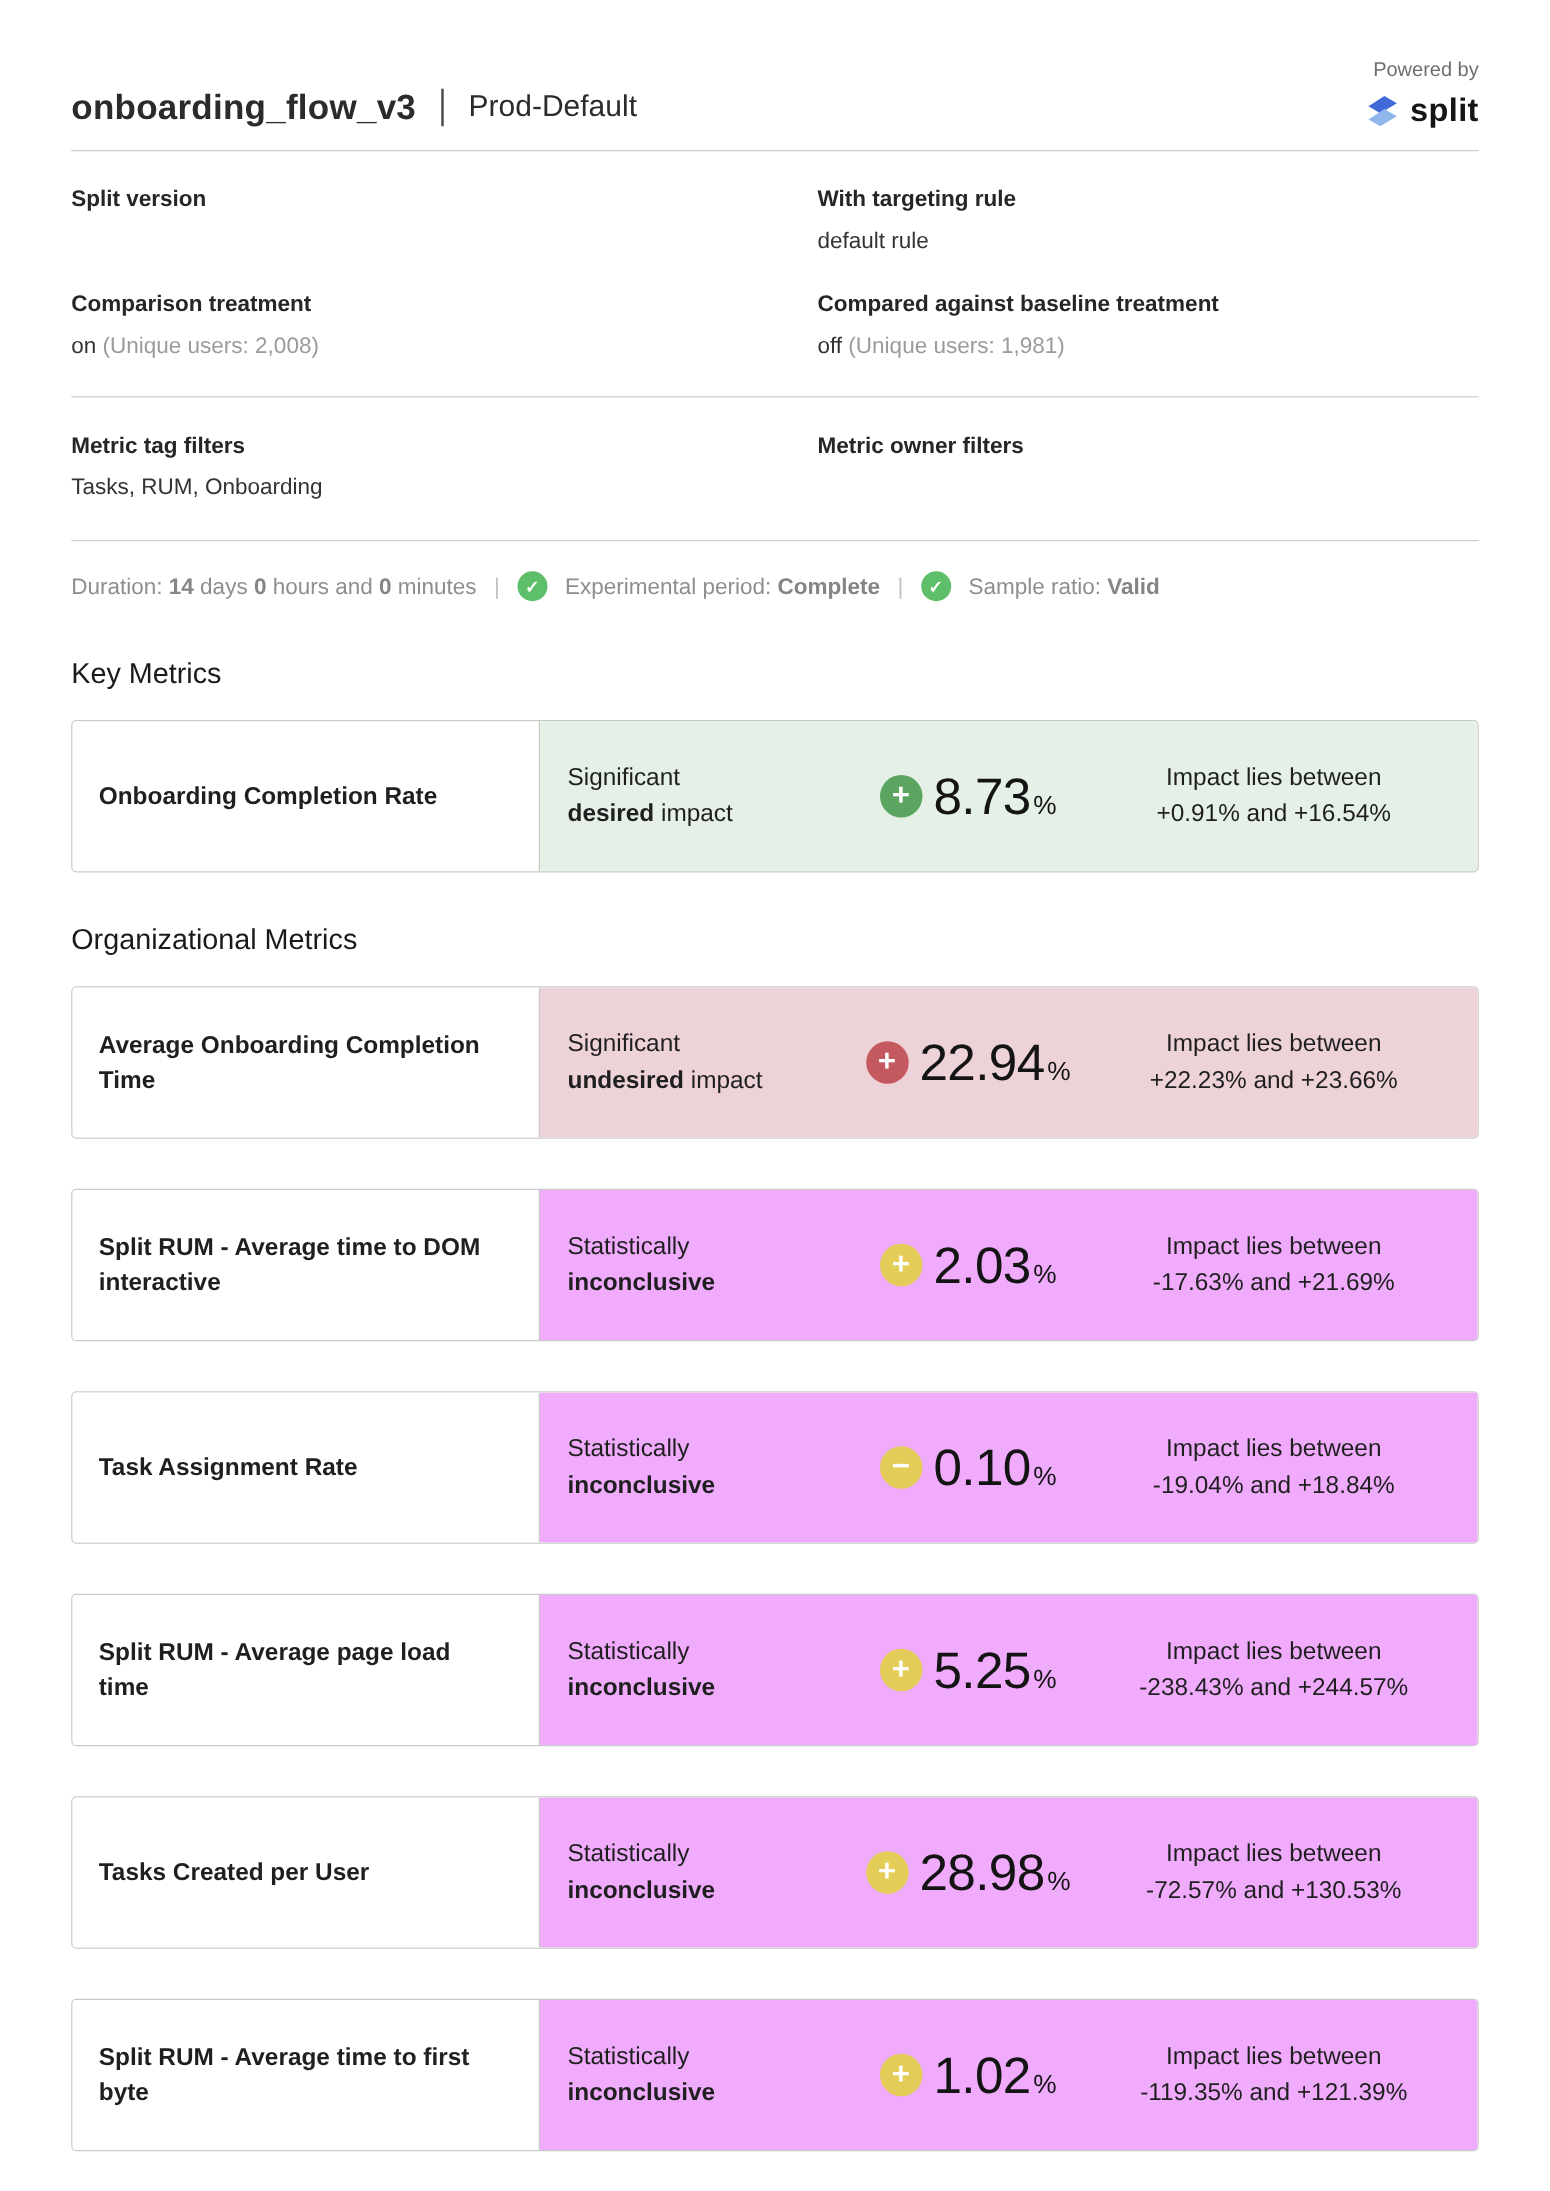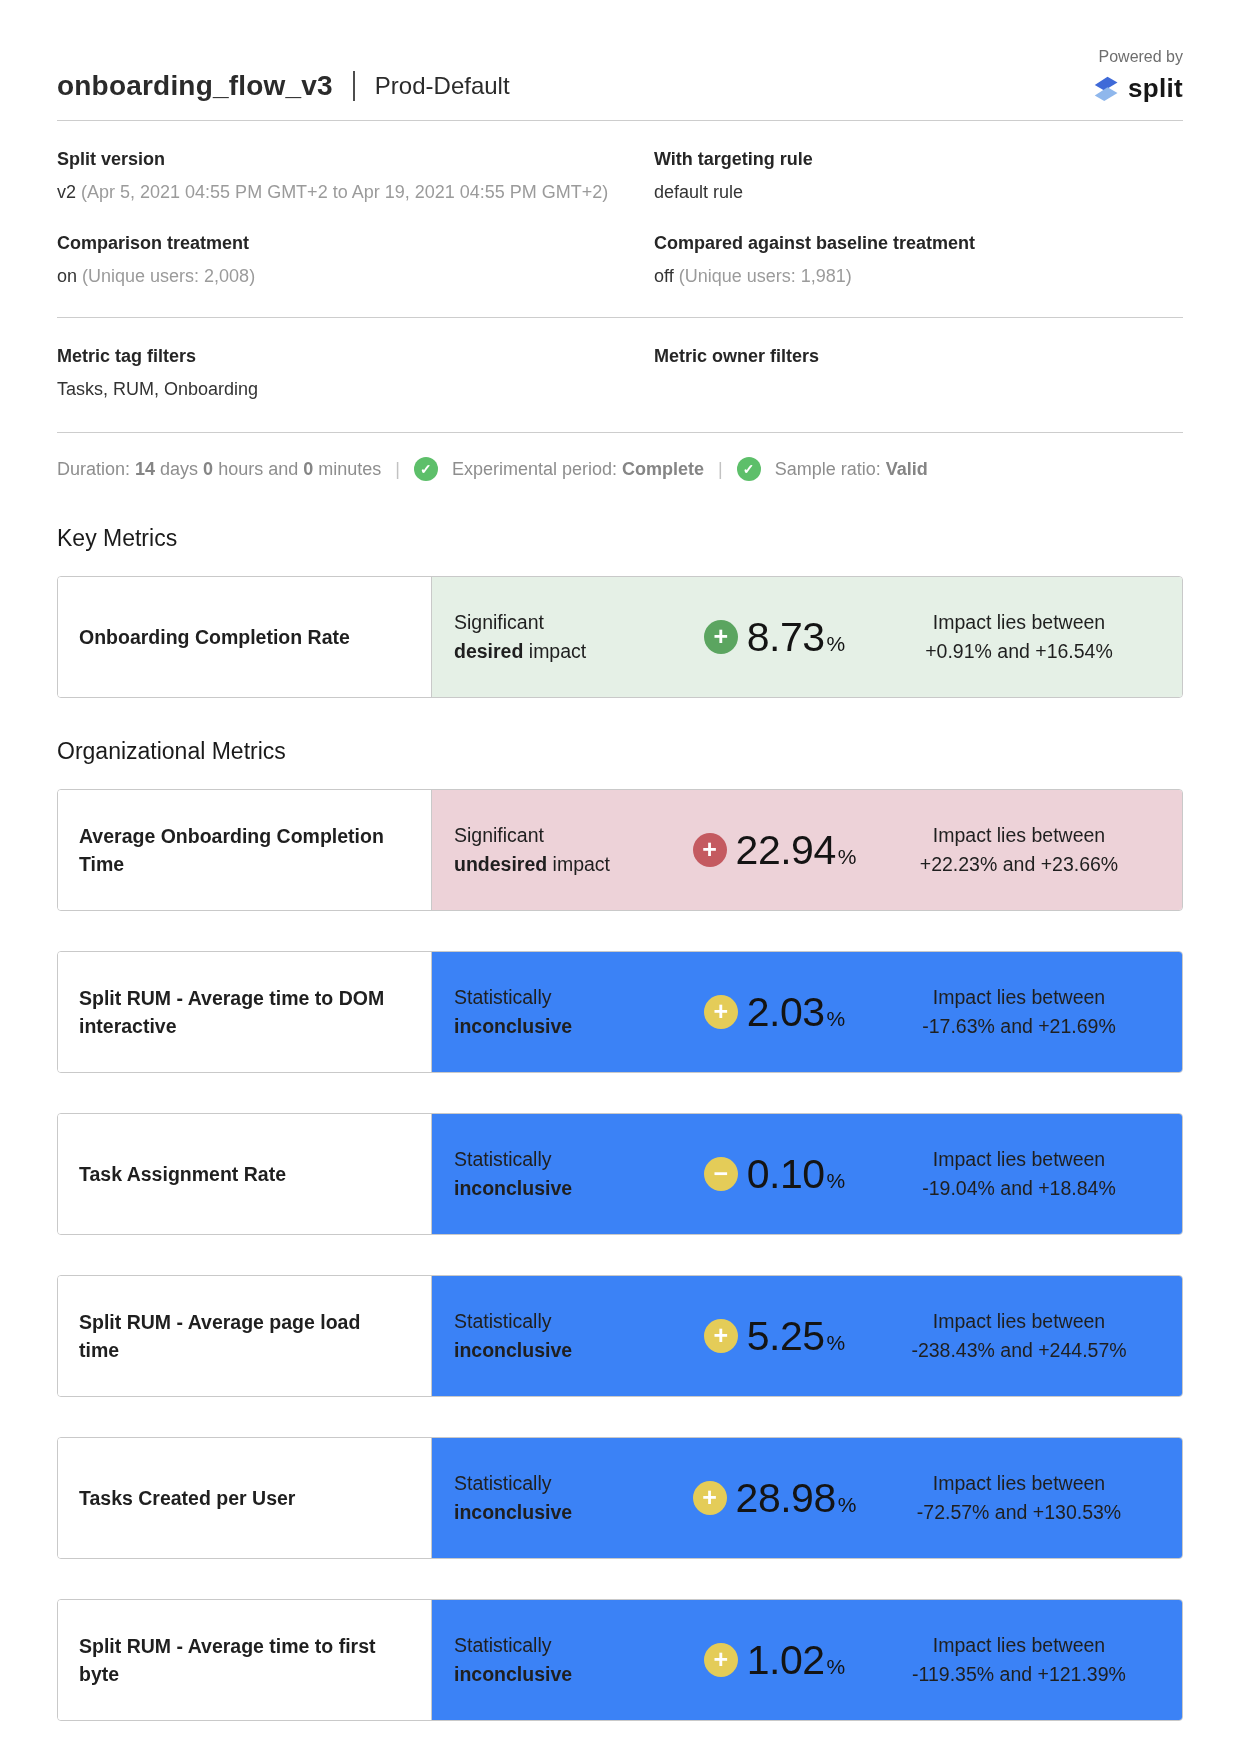--- a/index.html
+++ b/index.html
@@ -65,21 +65,21 @@
     flex: 0 0 374px;
     border-right: 1px solid #c9c9c9;
     display: flex; align-items: center;
     padding: 0 26px 0 21px;
     font-size: 19.5px; font-weight: 700; line-height: 1.45;
     background: #ffffff; color: #1f1f1f;
   }
   .card-body { flex: 1; display: flex; align-items: center; }
   .tone-positive { background: #e5f0e6; }
   .tone-negative { background: #edd2d8; }
-  .tone-inconclusive { background: #3b82f6; }
+  .tone-inconclusive { background: #f0abfc; }
   .status { flex: 0 0 235px; padding-left: 22px; font-size: 19.5px; line-height: 1.5; color: #1f1f1f; }
   .status b { font-weight: 700; }
   .value-wrap { flex: 1; display: flex; align-items: center; justify-content: center; }
   .badge {
     width: 34px; height: 34px; border-radius: 50%;
     color: #ffffff; margin-right: 9px; flex: 0 0 auto;
     display: flex; align-items: center; justify-content: center;
     font-weight: 700; font-size: 25px; line-height: 1;
   }
   .badge.icon-plus::before { content: "+"; position: relative; top: -1px; }
@@ -117,21 +117,20 @@
         </svg>
         <span class="brand-name">split</span>
       </div>
     </div>
   </div>
   <div class="divider title-divider"></div>
 
   <div class="info-grid">
     <div class="info-cell">
       <div class="info-label">Split version</div>
-      <div class="info-value"><span class="strong">v2</span><span class="muted"> (Apr 5, 2021 04:55 PM GMT+2 to Apr 19, 2021 04:55 PM GMT+2)</span></div>
     </div>
     <div class="info-cell">
       <div class="info-label">With targeting rule</div>
       <div class="info-value"><span class="strong">default rule</span><span class="muted"></span></div>
     </div>
     <div class="info-cell">
       <div class="info-label">Comparison treatment</div>
       <div class="info-value"><span class="strong">on</span><span class="muted"> (Unique users: 2,008)</span></div>
     </div>
     <div class="info-cell">

